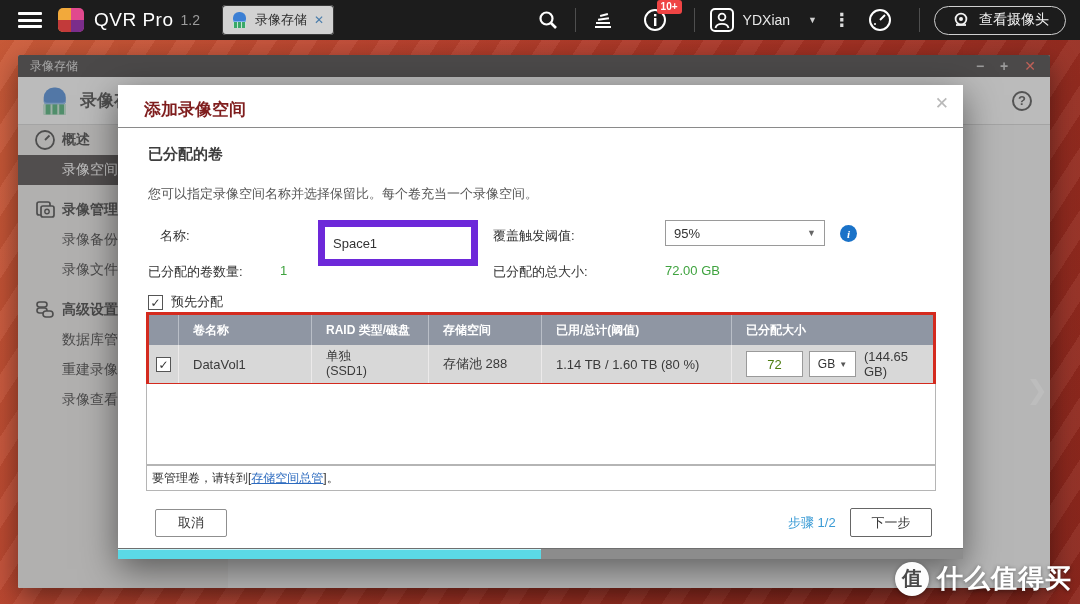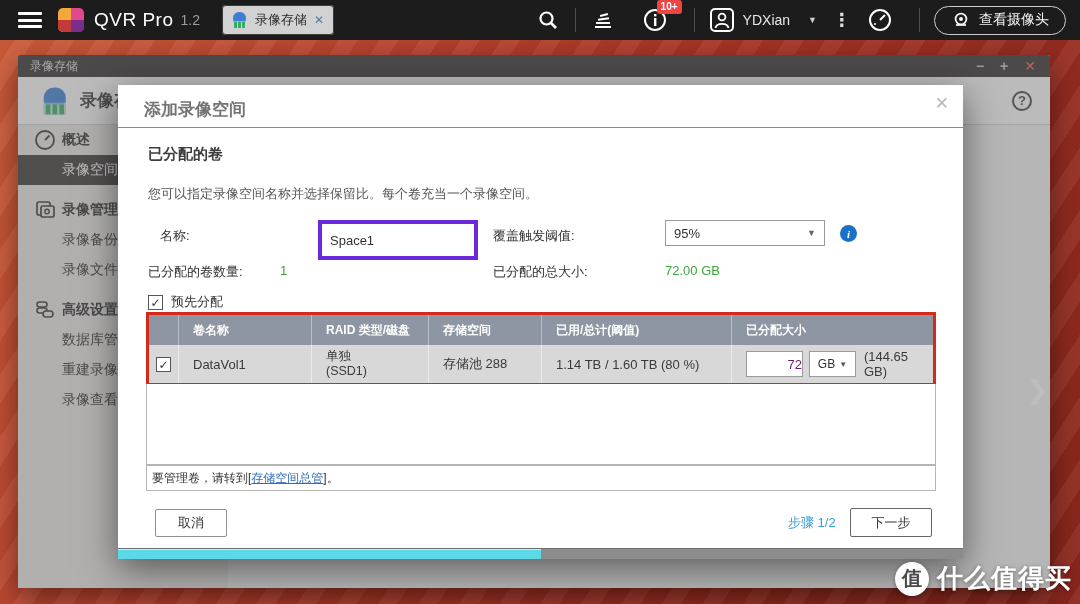--- a/index.html
+++ b/index.html
@@ -57,45 +57,45 @@
   .side-item.section .s-label { font-weight:bold; }
   .side-item.gap-before { margin-top:10px; }
   .side-item.selected { background:#3a3434; }
   .side-item.selected .s-label { color:#fff; }
   .main-canvas { position:absolute; left:210px; top:70px; right:0; bottom:0; background:#f1f1f1; }
   .edge-chevron { position:absolute; right:2px; top:250px; color:#fdfdfd; font-size:26px; font-family:"DejaVu Sans",sans-serif; cursor:pointer; }
   .dim { position:absolute; inset:0; background:rgba(110,110,110,0.45); z-index:5; }
 
   
   .modal { position:absolute; left:118px; top:85px; width:845px; height:474px; background:#fff; z-index:10; box-shadow:0 10px 34px rgba(0,0,0,.5); }
-  .modal-title { position:absolute; left:26px; top:13px; font-size:17px; font-weight:bold; color:#737373; }
+  .modal-title { position:absolute; left:26px; top:13px; font-size:17px; font-weight:bold; color:#7f1d1d; }
   .modal-close { position:absolute; right:14px; top:8px; color:#b9b9b9; font-size:17px; cursor:pointer; }
   .modal-titleline { position:absolute; left:0; top:42px; width:100%; height:1px; background:#8a8a8a; }
   .sec-title { position:absolute; left:30px; top:60px; font-size:15px; font-weight:bold; color:#3d3d3d; }
   .sec-desc { position:absolute; left:30px; top:100px; font-size:13px; color:#555; }
   .flabel { position:absolute; font-size:13px; color:#333; }
   .fvalue-green { position:absolute; font-size:13px; color:#3fa33f; }
-  .txt-input { position:absolute; height:26px; border:4px solid #6d28d9; background:#fff; font-size:13px; color:#333; padding:16px 8px; font-family:inherit; }
+  .txt-input { position:absolute; height:26px; border:7px solid #6d28d9; background:#fff; font-size:13px; color:#333; padding:16px 8px; font-family:inherit; }
   .sel-box { position:absolute; height:26px; border:1px solid #9a9a9a; background:#fff; display:flex; align-items:center; font-size:13px; color:#333; padding:0 8px; cursor:pointer; }
   .sel-box .sel-arrow { margin-left:auto; font-size:9px; color:#666; }
   .info-ico { position:absolute; width:17px; height:17px; border-radius:50%; background:#1a72c8; color:#fff; font-size:11px; font-weight:bold; font-family:"Liberation Serif",serif; font-style:italic; display:flex; align-items:center; justify-content:center; cursor:pointer; }
   .chkrow { position:absolute; left:30px; top:208px; display:flex; align-items:center; gap:8px; cursor:pointer; }
   .chk { width:15px; height:15px; border:1px solid #555; background:#fff; color:#333; font-size:12px; line-height:14px; text-align:center; }
   .chkrow .chk-label { font-size:13px; color:#333; }
 
   .vol-table { position:absolute; left:28px; top:227px; width:790px; border:3px solid #d42a1e; }
   .t-head { display:flex; background:#8f96a3; height:30px; }
   .t-head .hc { color:#fff; font-size:12px; font-weight:bold; display:flex; align-items:center; padding-left:14px; border-left:1px solid #b9bec7; }
   .t-head .hc:first-child { border-left:none; }
   .t-row { display:flex; background:#d8d8d8; height:38px; }
   .t-row .rc { font-size:13px; color:#3a3a3a; display:flex; align-items:center; padding-left:14px; border-left:1px solid #eceaea; }
   .t-row .rc:first-child { border-left:none; justify-content:center; padding-left:0; }
   .c0{width:29px;} .c1{width:133px;} .c2{width:117px;} .c3{width:113px;} .c4{width:190px;} .c5{width:202px;}
   .raid-two { line-height:15px; font-size:12.5px; }
-  .alloc-input { width:57px; height:26px; border:1px solid #9a9a9a; background:#fff; font-size:13px; text-align:right; font-family:inherit; color:#701a75; }
+  .alloc-input { width:57px; height:26px; border:1px solid #9a9a9a; background:#fff; font-size:13px; text-align:center; font-family:inherit; color:#4d7c0f; }
   .unit-sel { width:48px; height:26px; border:1px solid #9a9a9a; background:#fff; display:flex; align-items:center; justify-content:center; gap:4px; font-size:12px; color:#333; margin-left:6px; cursor:pointer; }
   .unit-sel .sel-arrow { font-size:8px; color:#555; }
   .alloc-note { font-size:13px; color:#3a3a3a; margin-left:8px; }
 
   .empty-box { position:absolute; left:28px; top:299px; width:790px; height:81px; background:#fff; border:1px solid #b5b5b5; border-top:none; }
   .hint-row { position:absolute; left:28px; top:380px; width:790px; height:26px; background:#fff; border:1px solid #b5b5b5; display:flex; align-items:center; padding-left:5px; font-size:12px; color:#333; }
   .hint-row a { color:#2d6bbf; text-decoration:underline; cursor:pointer; }
 
   .btn { position:absolute; background:#fff; border:1px solid #8f8f8f; border-radius:2px; font-size:13px; color:#333; display:flex; align-items:center; justify-content:center; cursor:pointer; font-family:inherit; }
   .btn-cancel { left:37px; top:424px; width:72px; height:28px; }

